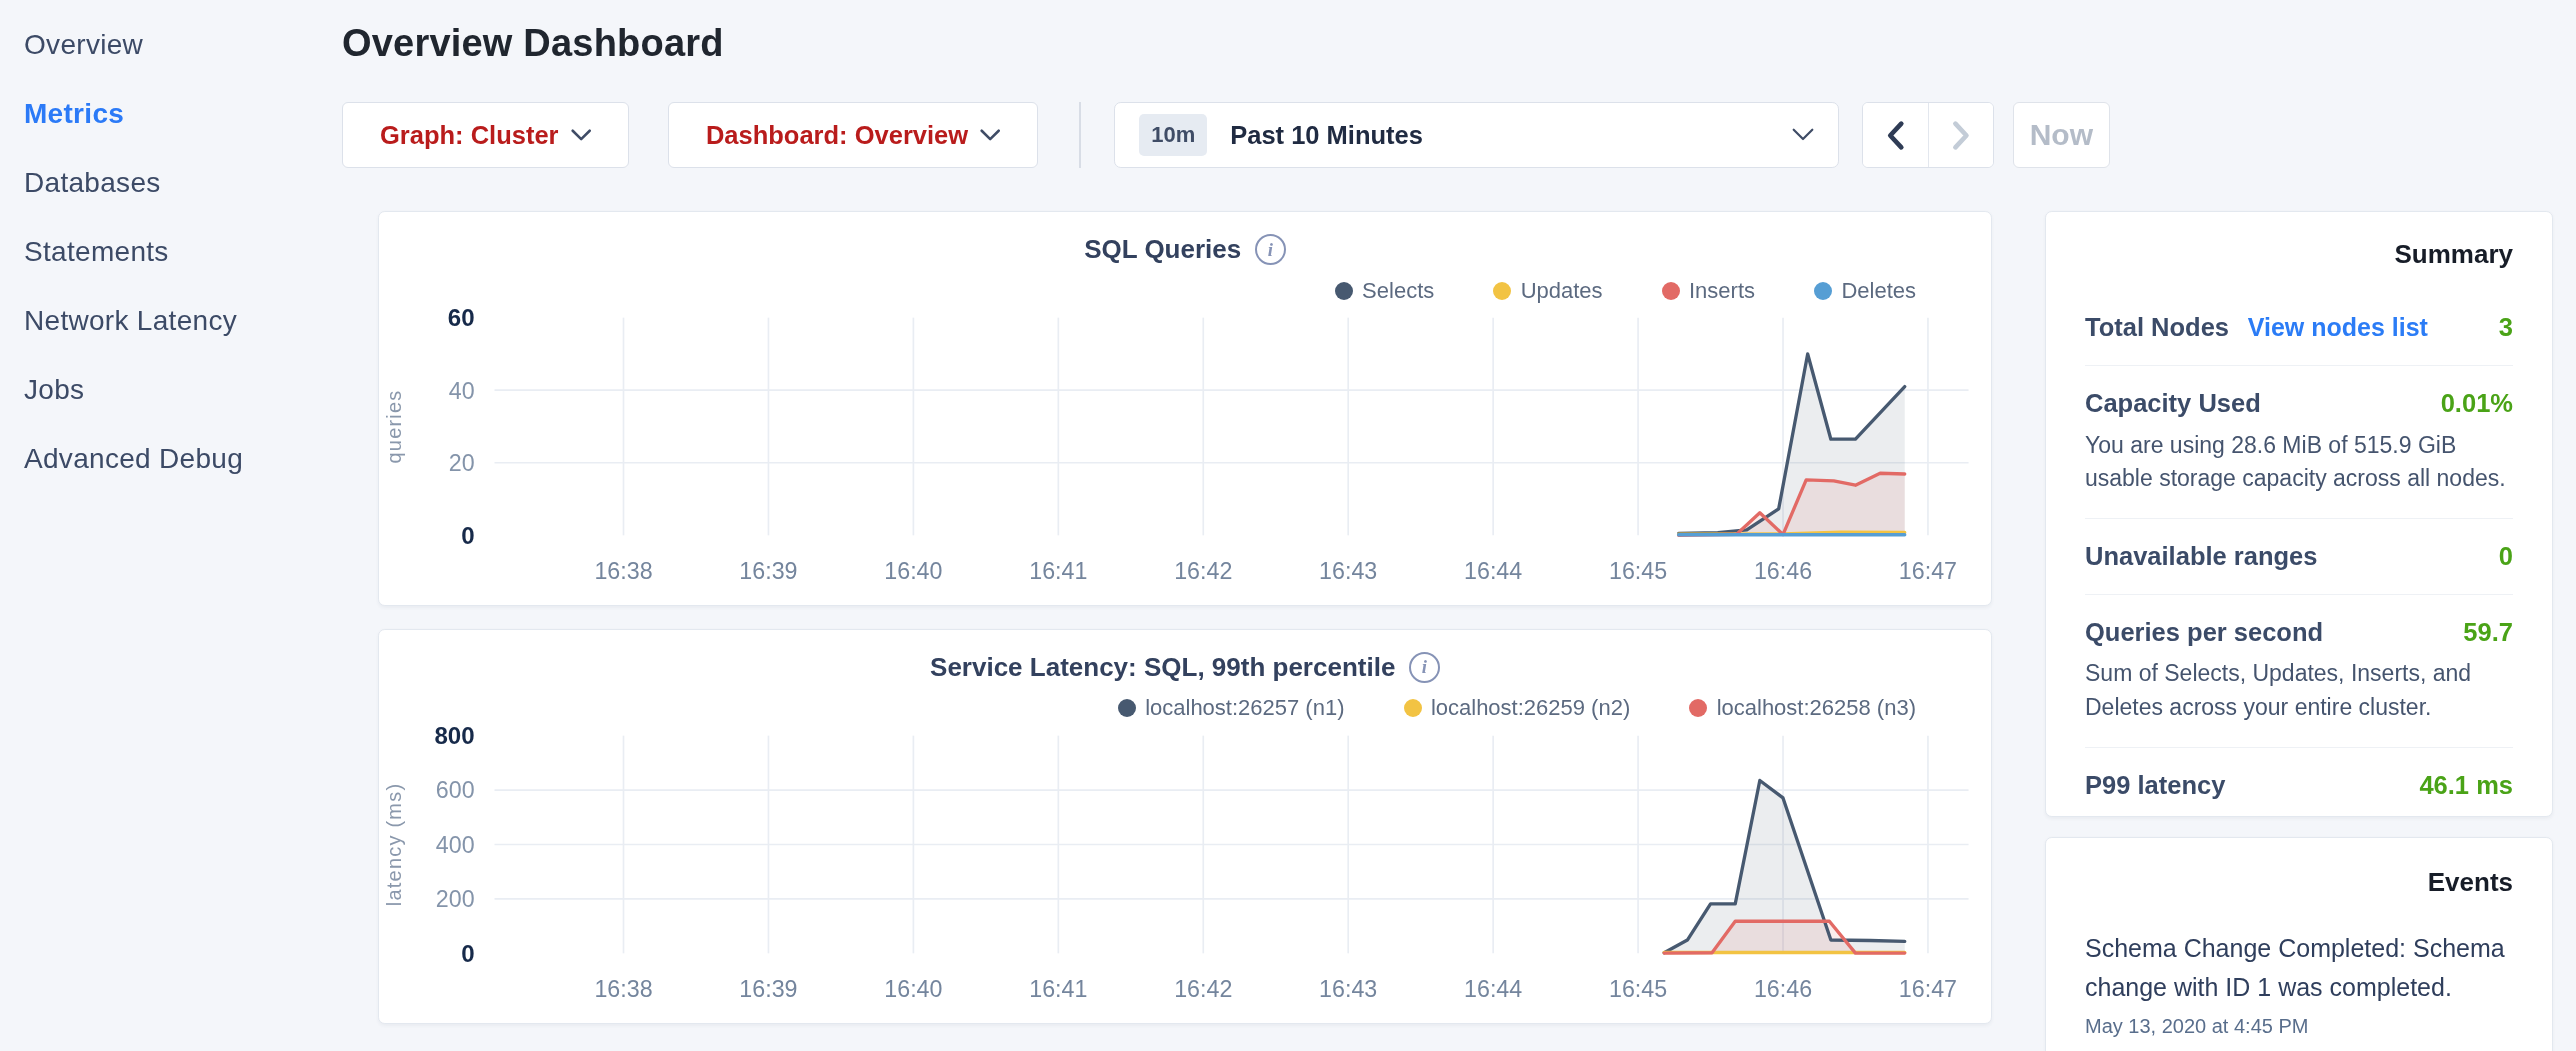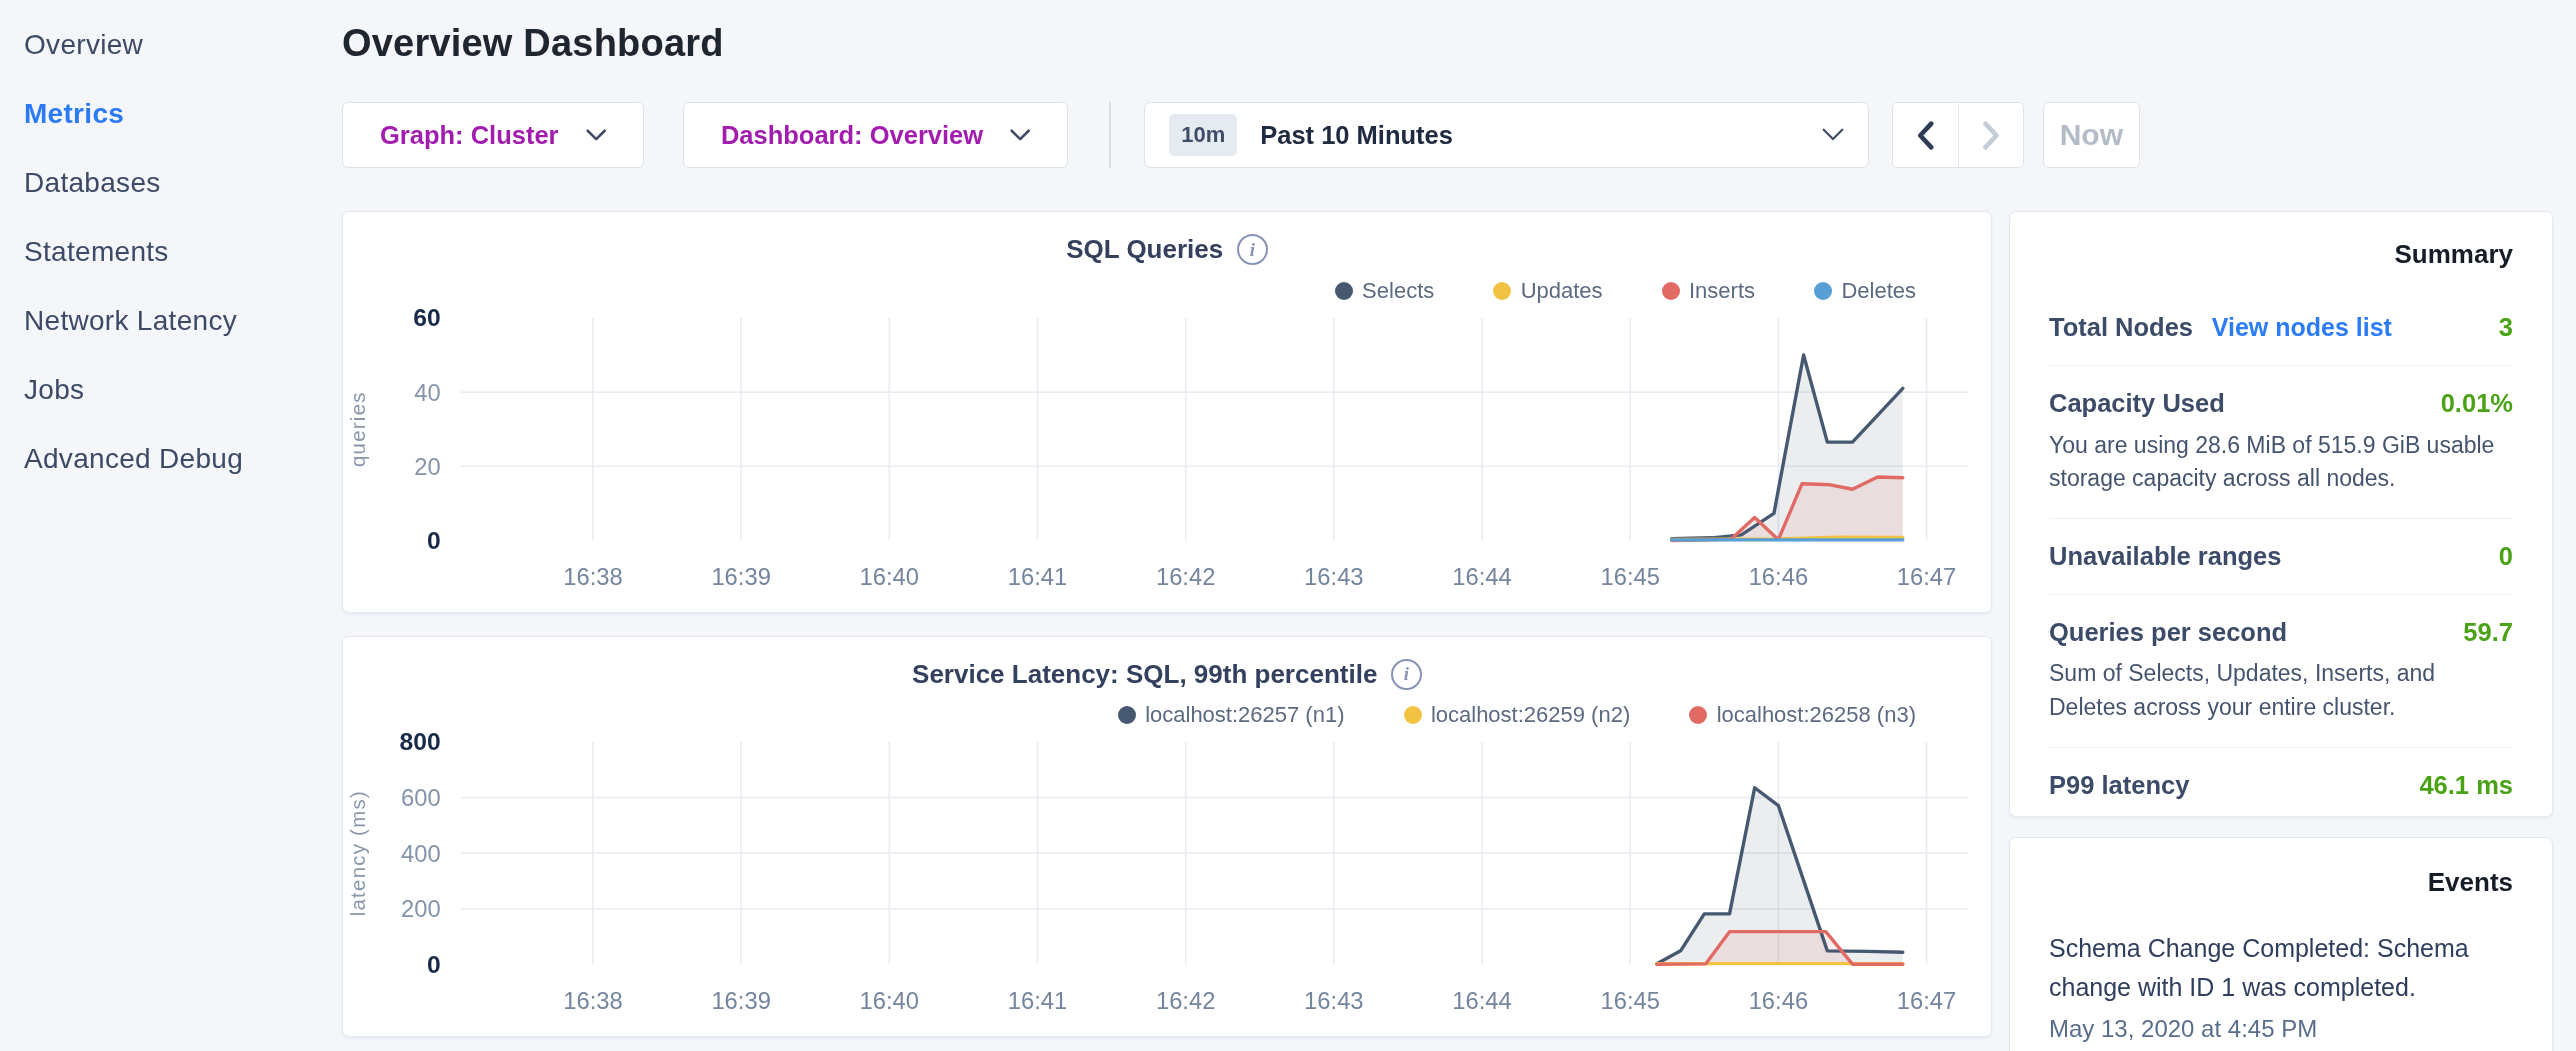--- a/index.html
+++ b/index.html
@@ -20,22 +20,22 @@
   }
   .nav-item.active { color:#2b7af7; font-weight:700; }
 
   
   .main { flex:1; padding-top:22px; }
   .page-title { font-size:38px; font-weight:600; color:#20262f; letter-spacing:0.2px; }
 
   .toolbar { display:flex; align-items:center; margin-top:37px; height:66px; }
   .dropdown {
     height:66px; background:#fff; border:1.7px solid #dce1ea; border-radius:6px;
-    display:flex; align-items:center; justify-content:center; gap:27px;
-    font-size:25.5px; font-weight:700; color:#a21caf; padding:0 37px;
+    display:flex; align-items:center; justify-content:center; gap:12px;
+    font-size:25.5px; font-weight:700; color:#b91c1c; padding:0 37px;
     cursor:pointer; font-family:inherit;
   }
   .dropdown + .dropdown { margin-left:39px; }
   .v-divider { width:1.7px; height:66px; background:#d8dde6; margin-left:41px; }
   .time-select {
     width:725px; height:66px; margin-left:33px; background:#fff;
     border:1.7px solid #dce1ea; border-radius:6.8px; display:flex; align-items:center;
     padding:0 24px; cursor:pointer; font-family:inherit;
   }
   .time-badge {
@@ -59,20 +59,21 @@
     color:#b4bcc8; cursor:default; font-family:inherit;
   }
 
   
   .content-row { display:flex; margin-top:43px; gap:17px; }
   .charts-col { width:1650px; display:flex; flex-direction:column; gap:23px; }
   .side-col { width:544px; display:flex; flex-direction:column; gap:20.4px; }
   .panel {
     background:#fff; border:0.9px solid #e3e8ef; border-radius:6.8px;
     box-shadow:0 1.7px 3.4px rgba(40,50,70,.05);
+    margin-left:36px;
   }
 
   
   .chart-title-row { display:flex; justify-content:center; align-items:center; gap:13.6px; margin-top:22px; }
   .chart-title-row h2 { font-size:26px; font-weight:700; color:#33415e; }
   .info-icon {
     width:31px; height:31px; border:2.6px solid #8693b6; border-radius:50%;
     color:#8693b6; display:flex; align-items:center; justify-content:center;
     font-size:18.7px; font-weight:700; font-family:"Liberation Serif", serif;
     font-style:italic;
@@ -92,21 +93,21 @@
   .s-section.last { border-bottom:none; }
   .srow { display:flex; align-items:baseline; }
   .s-label { font-size:25.5px; font-weight:700; color:#3b4b68; }
   .s-link { margin-left:18.7px; font-size:25px; font-weight:600; color:#2b7cf6; text-decoration:none; cursor:pointer; }
   .s-value { margin-left:auto; font-size:25.5px; font-weight:700; color:#4aa317; white-space:nowrap; }
   .s-desc { margin-top:10.2px; font-size:23px; color:#45546e; line-height:1.45; }
 
   
   .events-panel { padding:29px 39px 34px; }
   .event-text { margin-top:31px; font-size:25px; color:#2f3e5c; line-height:1.55; }
-  .event-time { margin-top:8.5px; font-size:24px; color:#596e8c; }
+  .event-time { margin-top:8.5px; font-size:20px; color:#596e8c; }
 </style>
 </head>
 <body>
 
 <div class="app">
 
   <aside class="sidebar">
     <div class="nav-item">Overview</div>
     <div class="nav-item active">Metrics</div>
     <div class="nav-item">Databases</div>

